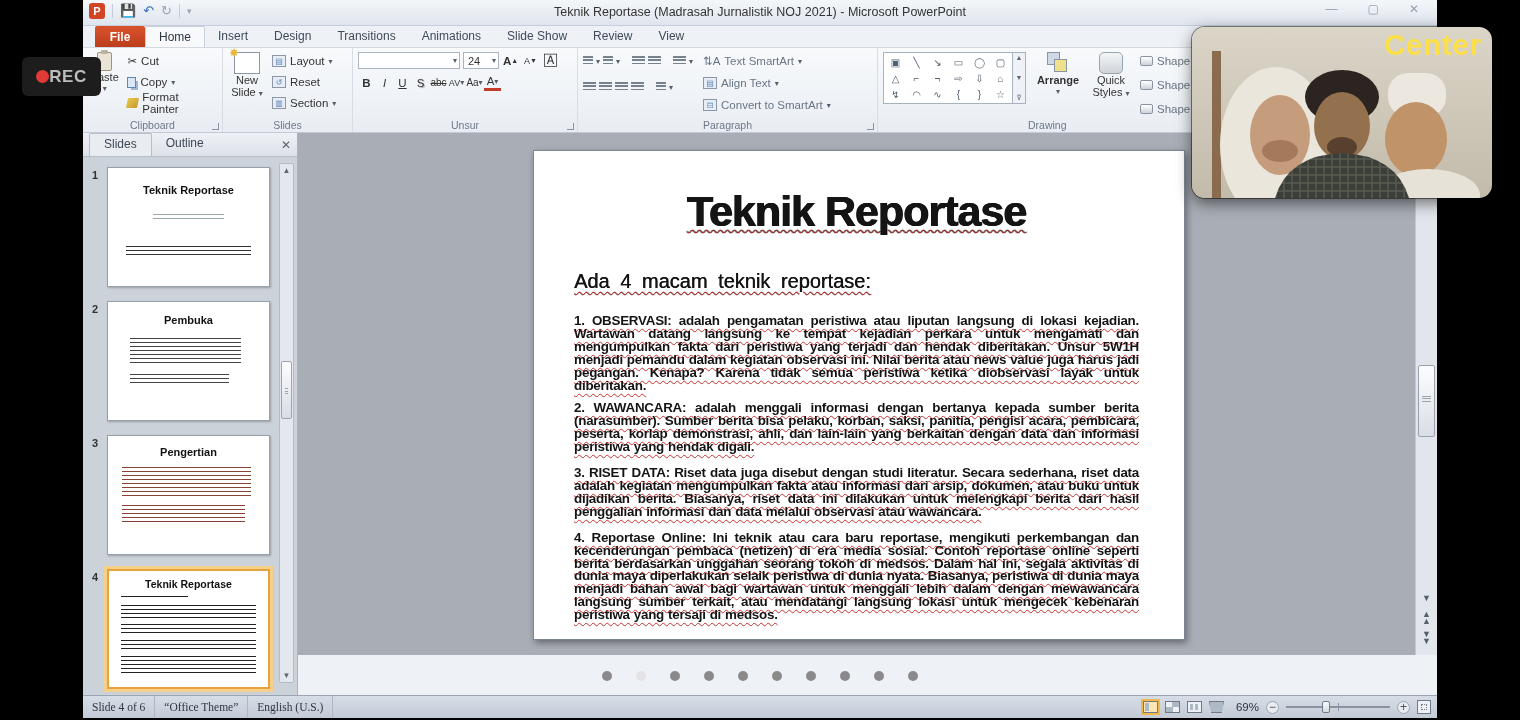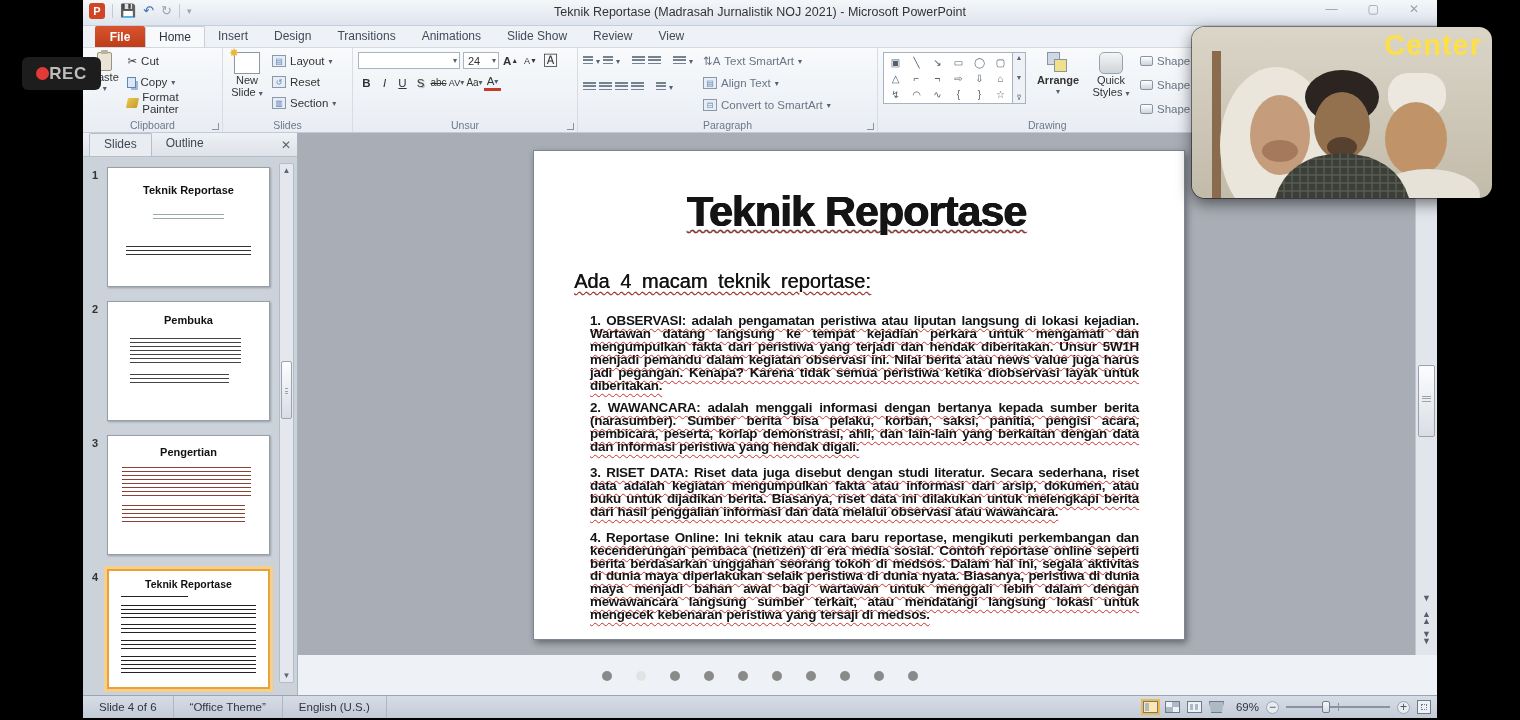--- a/index.html
+++ b/index.html
@@ -85,58 +85,58 @@
         background:repeating-linear-gradient(to bottom,#9aa4b0 0 1px,transparent 1px 2.5px);}
   
   .canvas{position:absolute;left:215px;top:133px;right:22px;height:522px;background:#a9aeb6;}
   .slide{position:absolute;left:235px;top:17px;width:652px;height:490px;background:#fff;
          border:1px solid #7d8694;box-shadow:2px 3px 7px rgba(0,0,0,.4);padding:30px 45px 0 40px;color:#141414;}
   .sq{text-decoration-line:underline;text-decoration-style:wavy;text-decoration-color:#c9302c;
       text-decoration-thickness:1px;text-underline-offset:3px;}
   .slide h1{margin:6px 0 0 0;text-align:center;font-size:43px;letter-spacing:-1px;
             font-weight:bold;text-shadow:.7px 0 #111,-.4px 0 #111;}
   .slide h2{margin:34px 0 0 0;font-size:20px;font-weight:normal;word-spacing:5px;text-shadow:.4px 0 #111;}
-  .slide p{margin:10px 0 0 16px;font-size:13.4px;line-height:12.9px;font-weight:bold;text-align:justify;
+  .slide p{margin:10px 0 0 0;font-size:13.4px;line-height:12.9px;font-weight:bold;text-align:justify;
            letter-spacing:-0.25px;word-spacing:.5px;}
   
   .vscroll{position:absolute;right:0;top:133px;width:22px;height:522px;background:#e2e6ec;border-left:1px solid #c0c7d1;
            font-size:9px;color:#55606e;}
   .vsbtn{position:absolute;left:2px;width:17px;height:15px;text-align:center;line-height:15px;}
   .vthumb{position:absolute;left:2px;top:232px;width:17px;height:72px;background:linear-gradient(#fdfdfe,#d9dee5);
           border:1px solid #98a2af;border-radius:2px;}
   .vthumb .grip{top:30px;}
   
   .notesbar{position:absolute;left:216px;right:24px;top:658px;height:36px;background:#fff;
             border:1px solid #c2c9d2;display:flex;align-items:center;padding-left:12px;
             font-size:15px;color:#3d3d3d;}
   .dots{position:absolute;left:519px;top:671px;display:flex;gap:24px;}
   .dot{width:10px;height:10px;border-radius:50%;background:#8a8a8a;}
   .dot.lite{background:#e3e3e3;}
   .statusbar{position:absolute;left:0;right:0;top:695px;height:23px;
              background:linear-gradient(#d7dde6,#c3cbd7);border-top:1px solid #9aa4b2;
              display:flex;align-items:center;font-size:11.5px;color:#2f3642;}
-  .sseg{padding:0 16px;height:100%;display:flex;align-items:center;border-right:1px solid #aeb7c3;}
+  .sseg{padding:0 9px;height:100%;display:flex;align-items:center;border-right:1px solid #aeb7c3;font-family:Liberation Serif, serif;}
   .sright{position:absolute;right:6px;top:0;height:100%;display:flex;align-items:center;gap:7px;}
   .vico{width:15px;height:12px;border:1px solid #6f7a88;background:#eef1f5;position:relative;}
   .vico.sel{outline:2px solid #f0b84e;background:#fbe6b4;}
   .vico.norm:after{content:"";position:absolute;left:1px;top:1px;width:4px;bottom:1px;background:#aeb9c6;}
   .vico.sort{background:conic-gradient(#aeb9c6 0 25%,#eef1f5 0 50%,#aeb9c6 0 75%,#eef1f5 0);}
   .vico.read:after{content:"";position:absolute;left:2px;right:2px;top:2px;bottom:2px;
                    background:repeating-linear-gradient(to right,#aeb9c6 0 3px,transparent 3px 5px);}
   .vico.show{clip-path:polygon(0 0,100% 0,85% 100%,15% 100%);background:#aeb9c6;}
   .ztrack{width:104px;height:2px;background:#8a93a0;position:relative;}
   .ztick{position:absolute;left:50%;top:-3px;width:1px;height:8px;background:#8a93a0;}
   .zthumb{position:absolute;left:35%;top:-5px;width:8px;height:12px;background:linear-gradient(#f7f9fb,#d6dce4);
           border:1px solid #717c8b;border-radius:2px;}
   .zbtn{font-size:12px;color:#4a5460;width:13px;height:13px;border:1px solid #9aa4b2;border-radius:50%;
         display:flex;align-items:center;justify-content:center;line-height:10px;background:#e8ecf1;}
   .fitbtn{width:14px;height:14px;border:1px solid #6f7a88;background:#eef1f5;position:relative;}
   .fitbtn:after{content:"";position:absolute;left:3px;top:3px;right:3px;bottom:3px;border:1px dotted #6f7a88;}
   
-  .rec{position:absolute;left:22px;top:57px;width:79px;height:33px;background:#1d1d1d;border-radius:6px;
+  .rec{position:absolute;left:22px;top:57px;width:79px;height:39px;background:#1d1d1d;border-radius:6px;
        display:flex;align-items:center;justify-content:center;}
   .recdot{width:13px;height:13px;border-radius:50%;background:#e23a36;}
   .reclbl{color:#bdbdbd;font-weight:bold;font-size:17px;letter-spacing:.5px;}
   .webcam{position:absolute;left:1192px;top:27px;width:300px;height:171px;border-radius:13px;overflow:hidden;
           box-shadow:0 0 0 1px rgba(0,0,0,.45),0 5px 16px rgba(0,0,0,.55);}
   .webcam svg{display:block;}
   .cam-text{position:absolute;right:10px;top:2px;font-size:29px;font-weight:bold;color:#fde047;letter-spacing:1px;}
 </style>
 </head>
 <body>

